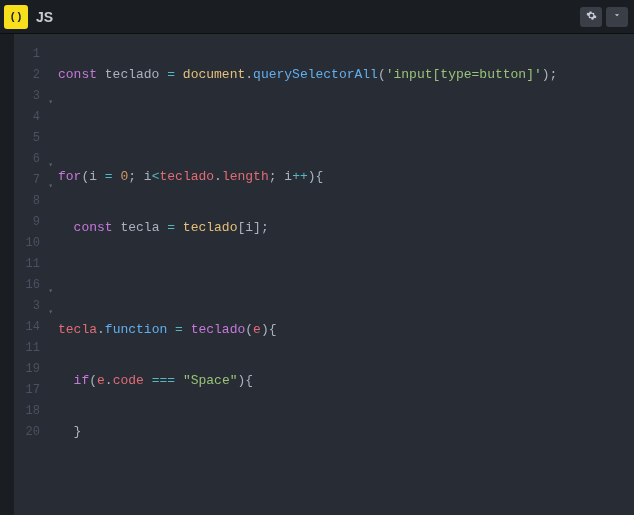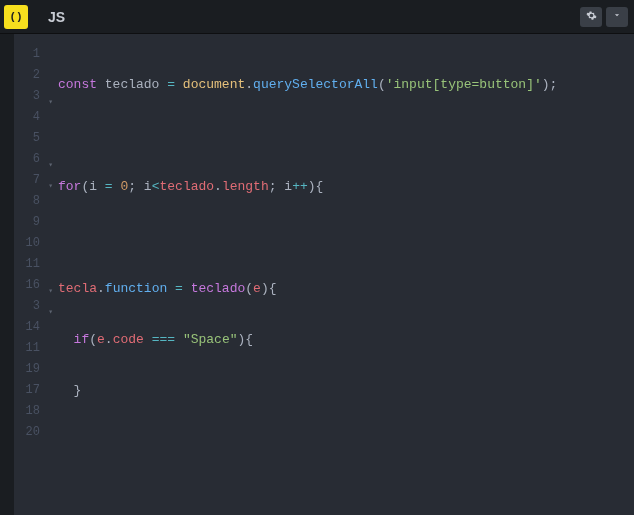--- a/index.html
+++ b/index.html
@@ -36,21 +36,21 @@
     align-items: center;
     justify-content: center;
     border-radius: 3px;
     font-weight: bold;
     font-size: 11px;
   }
   .lang-label {
     color: #c8ccd4;
     font-weight: bold;
     font-size: 14px;
-    margin-left: 16px;
+    margin-left: 4px;
     font-family: -apple-system, 'Segoe UI', sans-serif;
   }
   .header-right {
     display: flex;
     gap: 4px;
   }
   .hbtn {
     width: 22px;
     height: 20px;
     background: #3a3f47;
@@ -94,21 +94,20 @@
   }
   .fold {
     position: absolute;
     right: 1px;
     top: 5px;
     font-size: 8px;
     color: #5c6370;
   }
   .code {
     flex: 1;
-    padding-top: 10px;
     white-space: pre;
     overflow: hidden;
   }
   .line {
     height: 21px;
     line-height: 21px;
     padding-left: 4px;
   }
   
   .kw { color: #c678dd; }      
@@ -168,20 +167,21 @@
       <div class="lineno">11</div>
       <div class="lineno">19</div>
       <div class="lineno">17</div>
       <div class="lineno">18</div>
       <div class="lineno">20</div>
     </div>
     <div class="code">
       <div class="line"><span class="kw">const </span><span class="def">teclado </span><span class="op">= </span><span class="obj">document</span><span class="punc">.</span><span class="fn">querySelectorAll</span><span class="punc">(</span><span class="str">'input[type=button]'</span><span class="punc">);</span></div>
       <div class="line"></div>
       <div class="line"><span class="kw">for</span><span class="punc">(</span><span class="def">i </span><span class="op">= </span><span class="num">0</span><span class="punc">; </span><span class="def">i</span><span class="op">&lt;</span><span class="var">teclado</span><span class="punc">.</span><span class="var">length</span><span class="punc">; </span><span class="def">i</span><span class="op">++</span><span class="punc">){</span></div>
+      <div class="line"><span class="kw">  const </span><span class="def">tecla </span><span class="op">= </span><span class="obj">teclado</span><span class="punc">[</span><span class="def">i</span><span class="punc">];</span></div>
       <div class="line"></div>
       <div class="line"><span class="var">tecla</span><span class="punc">.</span><span class="fn">function </span><span class="op">= </span><span class="kw">teclado</span><span class="punc">(</span><span class="var">e</span><span class="punc">){</span></div>
       <div class="line"><span class="kw">  if</span><span class="punc">(</span><span class="var">e</span><span class="punc">.</span><span class="var">code </span><span class="op">=== </span><span class="str">"Space"</span><span class="punc">){</span></div>
       <div class="line"><span class="punc">  }</span></div>
       
       
       
       
       
       

